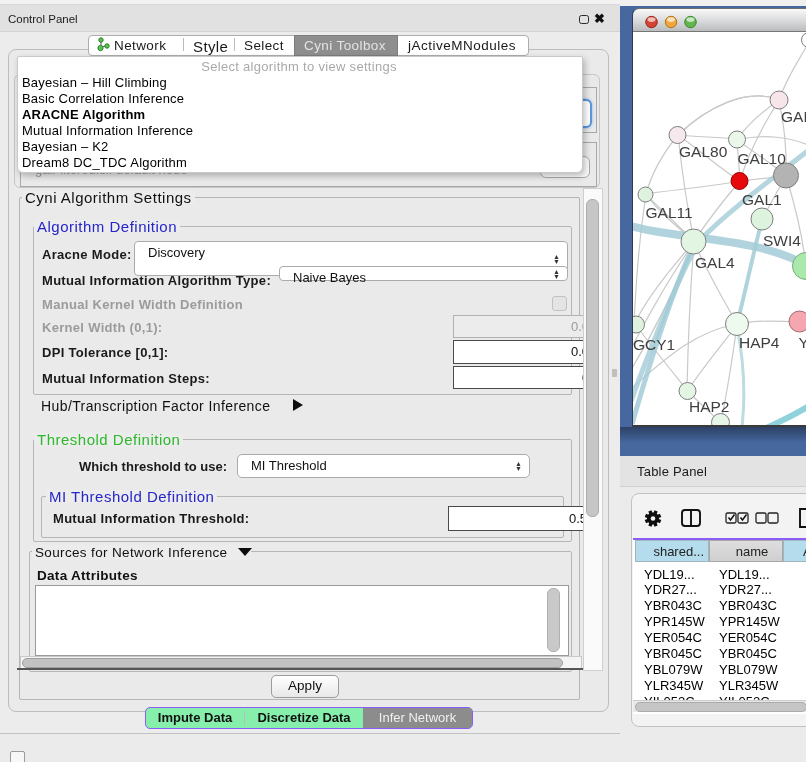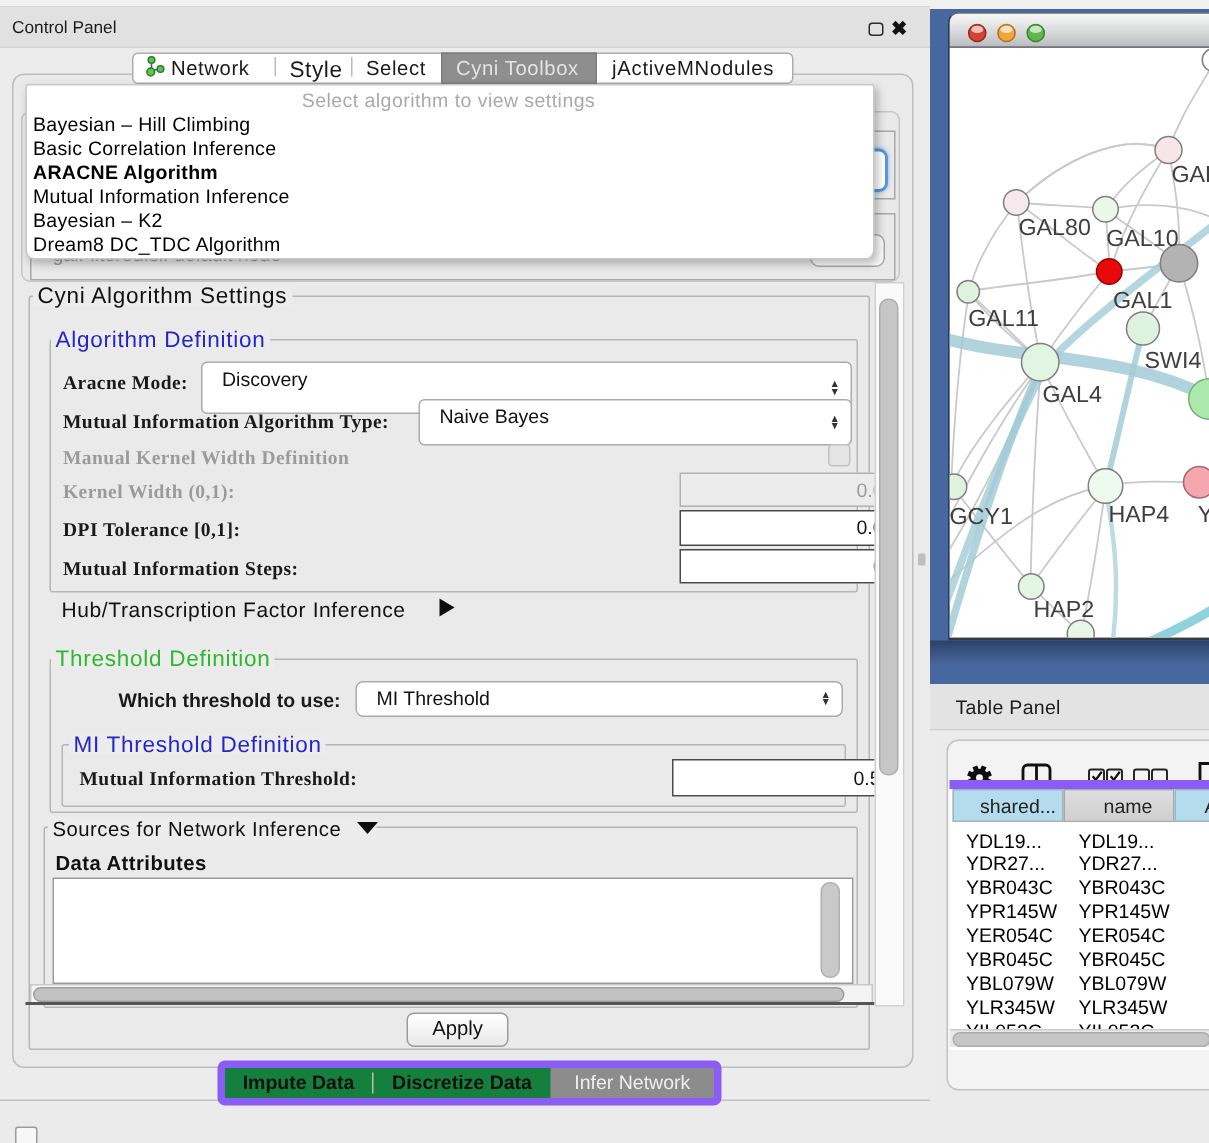--- a/index.html
+++ b/index.html
@@ -1,21 +1,21 @@
 <!DOCTYPE html>
 <html><head>
 <meta charset="utf-8">
 <style>
 html,body{margin:0;padding:0;}
 body{width:806px;height:762px;position:relative;overflow:hidden;
   font-family:"Liberation Sans",sans-serif;background:#ebebeb;}
 .abs{position:absolute;}
 .etched{border:1px solid #b6b6b6;border-radius:3px;}
 .gl{position:absolute;font-size:15px;letter-spacing:.5px;color:#111;background:#ececec;padding:0 3px;line-height:13px;}
-.fldlbl{position:absolute;font-weight:bold;font-size:13px;letter-spacing:.3px;color:#1a1a1a;font-family:Liberation Serif, serif;}
+.fldlbl{position:absolute;font-weight:bold;font-size:13px;letter-spacing:.3px;color:#1a1a1a;}
 .combo{position:absolute;background:#fff;border:1px solid #ababab;border-radius:4px;
   font-size:13px;color:#111;line-height:22px;padding-left:13px;box-sizing:border-box;}
 .carets{position:absolute;right:7px;top:0;height:100%;display:flex;flex-direction:column;justify-content:center;font-size:7px;color:#333;line-height:5px;}
 .tfield{position:absolute;background:#fff;border:1px solid #4a4a4a;font-size:13px;color:#111;
   text-align:right;padding-right:6px;box-sizing:border-box;margin-left:28px;}
 </style>
 </head>
 <body>
 
 <div class="abs" style="left:0;top:0;width:620px;height:733px;background:#ececec;border-bottom:1px solid #c2c2c2;"></div>
@@ -66,37 +66,37 @@
 
 <div class="abs etched" style="left:19px;top:197px;width:559px;height:501px;border-radius:2px;"></div>
 <div class="gl" style="left:22px;top:191px;">Cyni Algorithm Settings</div>
 
 <div class="abs etched" style="left:33px;top:226px;width:537px;height:167px;border-radius:2px;"></div>
 <div class="gl" style="left:34px;top:220px;color:#2525c8;">Algorithm Definition</div>
 
 <div class="fldlbl" style="left:42px;top:247px;">Aracne Mode:</div>
 <div class="combo" style="left:134px;top:241px;width:434px;height:35px;">Discovery<span class="carets">▲<br>▼</span></div>
 <div class="fldlbl" style="left:42px;top:273px;">Mutual Information Algorithm Type:</div>
-<div class="combo" style="left:279px;top:266px;width:289px;height:31px;">Naive Bayes<span class="carets">▲<br>▼</span></div>
+<div class="combo" style="left:279px;top:266px;width:289px;height:15px;">Naive Bayes<span class="carets">▲<br>▼</span></div>
 <div class="fldlbl" style="left:42px;top:297px;color:#9b9b9b;">Manual Kernel Width Definition</div>
 <div class="abs" style="left:552px;top:296px;width:13px;height:13px;background:#e4e4e4;border:1px solid #c2c2c2;border-radius:3px;"></div>
 <div class="fldlbl" style="left:42px;top:320px;color:#9b9b9b;">Kernel Width (0,1):</div>
 <div class="tfield" style="left:425px;top:315px;width:143px;height:23px;background:#ececec;border:1px solid #b1b1b1;color:#9b9b9b;line-height:21px;">0.0</div>
 <div class="fldlbl" style="left:42px;top:345px;">DPI Tolerance [0,1]:</div>
 <div class="tfield" style="left:425px;top:340px;width:143px;height:24px;line-height:22px;">0.0</div>
 <div class="fldlbl" style="left:42px;top:371px;">Mutual Information Steps:</div>
 <div class="tfield" style="left:425px;top:366px;width:143px;height:23px;line-height:21px;">6</div>
 
 <div class="abs" style="left:41px;top:398px;font-size:14px;letter-spacing:.4px;color:#111;">Hub/Transcription Factor Inference</div>
 <div class="abs" style="left:293px;top:399px;width:0;height:0;border-top:6.5px solid transparent;border-bottom:6.5px solid transparent;border-left:10px solid #0d0d0d;"></div>
 
 <div class="abs etched" style="left:33px;top:439px;width:537px;height:101px;border-radius:2px;"></div>
 <div class="gl" style="left:34px;top:433px;color:#2eb82e;">Threshold Definition</div>
 <div class="abs" style="left:79px;top:459px;font-weight:bold;font-size:13px;color:#1a1a1a;">Which threshold to use:</div>
-<div class="combo" style="left:237px;top:454px;width:325px;height:24px;border-radius:5px;">MI Threshold<span class="carets">▲<br>▼</span></div>
+<div class="combo" style="left:237px;top:454px;width:293px;height:24px;border-radius:5px;">MI Threshold<span class="carets">▲<br>▼</span></div>
 <div class="abs etched" style="left:41px;top:496px;width:521px;height:40px;border-radius:2px;"></div>
 <div class="gl" style="left:46px;top:490px;color:#2525c8;">MI Threshold Definition</div>
 <div class="fldlbl" style="left:53px;top:511px;">Mutual Information Threshold:</div>
 <div class="tfield" style="left:420px;top:506px;width:146px;height:25px;line-height:23px;">0.5</div>
 
 <div class="abs etched" style="left:29px;top:551px;width:541px;height:119px;border-radius:2px;"></div>
 <div class="abs" style="left:32px;top:545px;font-size:13.5px;letter-spacing:.35px;color:#111;background:#ececec;padding:0 24px 0 3px;">Sources for Network Inference</div>
 <div class="abs" style="left:238px;top:548px;width:0;height:0;border-left:7.5px solid transparent;border-right:7.5px solid transparent;border-top:8.5px solid #0d0d0d;"></div>
 <div class="abs" style="left:37px;top:568px;font-size:13.5px;letter-spacing:.3px;font-weight:bold;color:#111;">Data Attributes</div>
 
@@ -107,21 +107,21 @@
 <div class="abs" style="left:20px;top:656px;width:560px;height:12px;background:#f4f4f4;border:1px solid #c9c9c9;">
   <div style="position:absolute;left:1px;top:1px;width:539px;height:8px;background:#c2c2c2;border:1px solid #9e9e9e;border-radius:5px;"></div>
 </div>
 <div class="abs" style="left:17px;top:668px;width:584px;height:2px;background:#555;"></div>
 
 <div class="abs" style="left:583px;top:188px;width:18px;height:481px;background:#fafafa;border:1px solid #cfcfcf;"></div>
 <div class="abs" style="left:586px;top:199px;width:11px;height:316px;background:#c6c6c6;border:1px solid #adadad;border-radius:6px;"></div>
 
 <div class="abs" style="left:271px;top:675px;width:66px;height:21px;background:linear-gradient(#ffffff,#e8e8e8);border:1px solid #9c9c9c;border-radius:5px;text-align:center;font-size:13.5px;color:#111;line-height:20px;">Apply</div>
 
-<div class="abs" style="left:145px;top:707px;width:326px;height:20px;background:#15803d;border:5px solid #8b5cf6;border-radius:5px;overflow:hidden;">
+<div class="abs" style="left:145px;top:707px;width:326px;height:20px;background:#86efac;border:1px solid #8b5cf6;border-radius:5px;overflow:hidden;">
   <div style="position:absolute;left:0;top:0;width:98px;height:20px;font-size:13px;font-weight:bold;color:#111;text-align:center;line-height:20px;">Impute Data</div>
   <div style="position:absolute;left:98px;top:3px;width:1px;height:14px;background:#bbb;"></div>
   <div style="position:absolute;left:99px;top:0;width:118px;height:20px;font-size:13px;font-weight:bold;color:#111;text-align:center;line-height:20px;">Discretize Data</div>
   <div style="position:absolute;left:217px;top:0;width:109px;height:20px;background:#8c8c8c;font-size:13px;color:#f0f0f0;text-align:center;line-height:20px;">Infer Network</div>
 </div>
 
 <div class="abs" style="left:612px;top:369px;width:5px;height:8px;background:#bfbfbf;border-radius:1px;"></div>
 
 <div class="abs" style="left:10px;top:751px;width:13px;height:11px;background:#f7f7f7;border:1px solid #9a9a9a;border-radius:2px;"></div>
 
@@ -242,21 +242,21 @@
     <rect x="98" y="9" width="10" height="10" rx="1.5"></rect>
     <rect x="116" y="9" width="10" height="10" rx="1.5"></rect>
     <rect x="128" y="9" width="10" height="10" rx="1.5"></rect>
   </g>
   <path d="M88.5 13.5 l2 2.5 L94.5 10.5" stroke="#111" stroke-width="1.5" fill="none"></path>
   <path d="M100.5 13.5 l2 2.5 L106.5 10.5" stroke="#111" stroke-width="1.5" fill="none"></path>
   <path d="M160 5 h8 l5 5 v13 h-13 z" fill="none" stroke="#111" stroke-width="1.9"></path>
   <path d="M168 5 v5 h5" fill="none" stroke="#111" stroke-width="1.3"></path>
 </svg>
 
-<div class="abs" style="left:633px;top:520px;width:173px;height:174px;background:#fff;overflow:hidden;border-top:6px solid #8b5cf6;">
+<div class="abs" style="left:633px;top:538px;width:173px;height:174px;background:#fff;overflow:hidden;border-top:2px solid #8b5cf6;">
   <div style="position:absolute;left:2px;top:0;width:74px;height:22px;background:#b4dcec;border:1px solid #9fb6be;box-sizing:border-box;text-align:right;padding-right:4px;font-size:13px;line-height:21px;color:#222;">shared...</div>
   <div style="position:absolute;left:76px;top:0;width:74px;height:22px;background:linear-gradient(#dedede,#cfcfcf);border:1px solid #a8a8a8;box-sizing:border-box;text-align:center;padding-left:12px;font-size:13px;line-height:21px;color:#222;">name</div>
   <div style="position:absolute;left:150px;top:0;width:62px;height:22px;background:#b4dcec;border:1px solid #9fb6be;box-sizing:border-box;font-size:13px;line-height:21px;color:#222;padding-left:19px;">A</div>
   <div style="position:absolute;left:11px;top:26.5px;font-size:13px;color:#000;line-height:15.9px;white-space:pre;">YDL19...
 YDR27...
 YBR043C
 YPR145W
 YER054C
 YBR045C
 YBL079W

